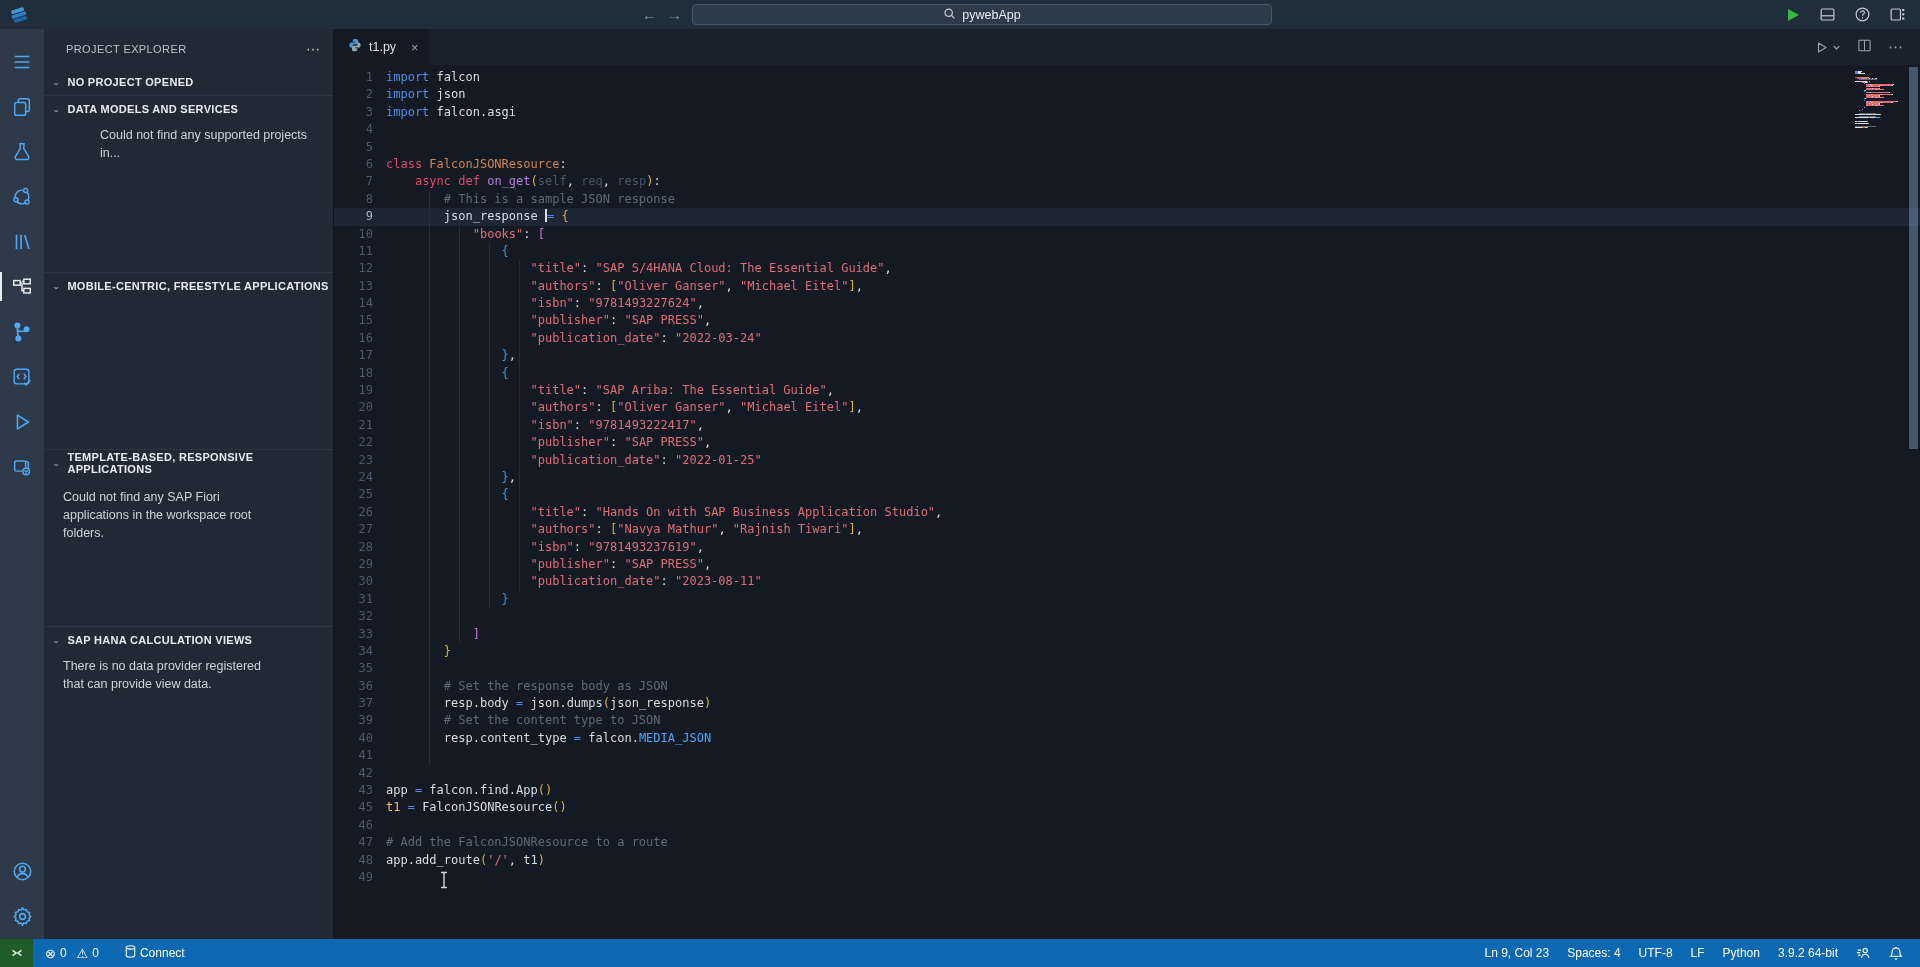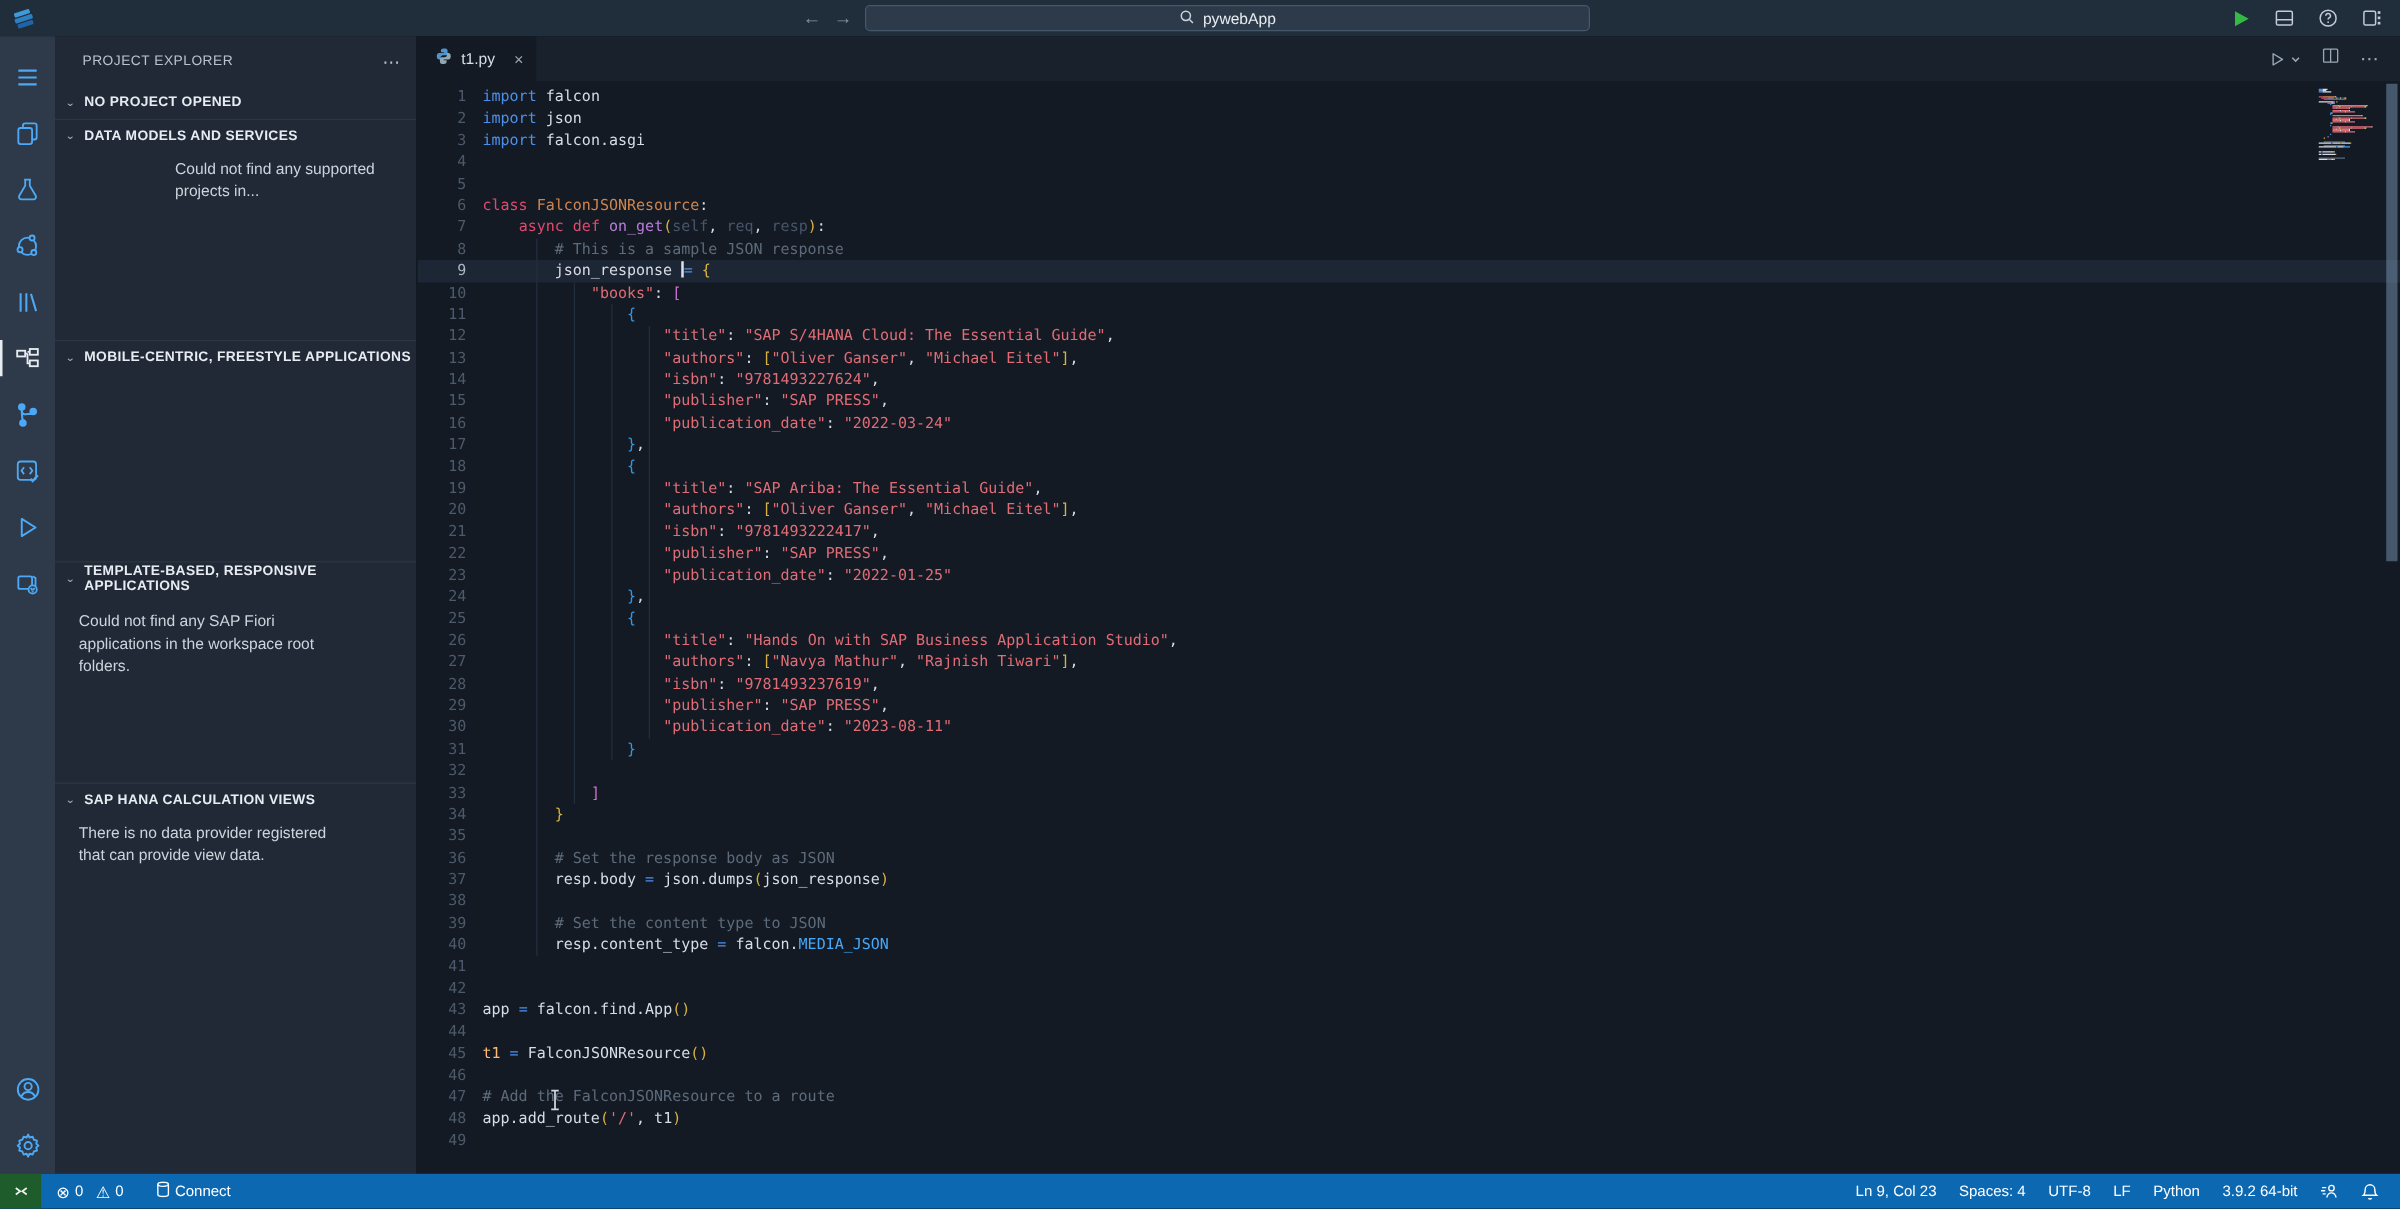--- a/index.html
+++ b/index.html
@@ -35,21 +35,21 @@
   .sb-section.first { border-top:none; }
   .sb-sec-header { height:26px; display:flex; align-items:center; gap:7px; padding-left:8px; cursor:pointer; }
   .sb-chevron { color:#aab4c0; font-size:10px; transform:scaleY(.8); }
   .sb-sec-title { font-size:11px; font-weight:bold; letter-spacing:.3px; color:#e7ecf2; }
   .sb-sec-body { overflow:hidden; }
   .sb-text { font-size:12.5px; line-height:18px; color:#ccd3dc; padding:4px 16px 0 19px; }
   .sb-text.indent { padding-left:56px; }
   .sb-btn { display:block; margin:16px 18px 0 19px; height:26px; width:253px; background:#4cacf7; border:none;
     border-radius:2px; color:#16293d; font-size:12.5px; font-family:"Liberation Sans",sans-serif; cursor:pointer; }
   .body-noproject { height:150px; }
-  .body-dm { height:150px;padding-left:40px; } .body-mob { height:150px; } .body-tpl { height:150px; }
+  .body-dm { height:150px; } .body-mob { height:150px; } .body-tpl { height:150px; }
 
   
   .editor { flex:1; display:flex; flex-direction:column; min-width:0; background:#131a24; }
   .tab-bar { height:36px; background:#19212c; display:flex; align-items:stretch; flex:0 0 36px; }
   .tab { display:flex; align-items:center; gap:7px; background:#131a24; padding:0 10px 0 14px; cursor:pointer; }
   .tab-label { color:#d8dee6; font-size:12.5px; }
   .tab-close { color:#9aa6b4; font-size:13px; margin-left:8px; cursor:pointer; }
   .tab-bar-space { flex:1; }
   .ed-toolbar { display:flex; align-items:center; gap:16px; padding-right:16px; color:#9aa7b5; }
   .ed-toolbar .ellipsis { font-size:15px; letter-spacing:1px; cursor:pointer; }
@@ -342,27 +342,25 @@
             <div class="code-line"><span class="ln">28</span><span style="color: rgb(214, 221, 230);">                    </span><span style="color: rgb(224, 108, 117);">"isbn"</span><span style="color: rgb(214, 221, 230);">: </span><span style="color: rgb(224, 108, 117);">"9781493237619"</span><span style="color: rgb(214, 221, 230);">,</span></div>
             <div class="code-line"><span class="ln">29</span><span style="color: rgb(214, 221, 230);">                    </span><span style="color: rgb(224, 108, 117);">"publisher"</span><span style="color: rgb(214, 221, 230);">: </span><span style="color: rgb(224, 108, 117);">"SAP PRESS"</span><span style="color: rgb(214, 221, 230);">,</span></div>
             <div class="code-line"><span class="ln">30</span><span style="color: rgb(214, 221, 230);">                    </span><span style="color: rgb(224, 108, 117);">"publication_date"</span><span style="color: rgb(214, 221, 230);">: </span><span style="color: rgb(224, 108, 117);">"2023-08-11"</span></div>
             <div class="code-line"><span class="ln">31</span><span style="color: rgb(214, 221, 230);">                </span><span style="color: rgb(53, 150, 224);">}</span></div>
             <div class="code-line"><span class="ln">32</span></div>
             <div class="code-line"><span class="ln">33</span><span style="color: rgb(214, 221, 230);">            </span><span style="color: rgb(207, 111, 208);">]</span></div>
             <div class="code-line"><span class="ln">34</span><span style="color: rgb(214, 221, 230);">        </span><span style="color: rgb(216, 178, 62);">}</span></div>
             <div class="code-line"><span class="ln">35</span></div>
             <div class="code-line"><span class="ln">36</span><span style="color: rgb(214, 221, 230);">        </span><span style="color: rgb(93, 106, 122);"># Set the response body as JSON</span></div>
             <div class="code-line"><span class="ln">37</span><span style="color: rgb(214, 221, 230);">        resp.body </span><span style="color: rgb(75, 143, 232);">=</span><span style="color: rgb(214, 221, 230);"> json.dumps</span><span style="color: rgb(216, 178, 62);">(</span><span style="color: rgb(214, 221, 230);">json_response</span><span style="color: rgb(216, 178, 62);">)</span></div>
-            <div class="code-line"><span class="ln">38</span></div>
             <div class="code-line"><span class="ln">39</span><span style="color: rgb(214, 221, 230);">        </span><span style="color: rgb(93, 106, 122);"># Set the content type to JSON</span></div>
             <div class="code-line"><span class="ln">40</span><span style="color: rgb(214, 221, 230);">        resp.content_type </span><span style="color: rgb(75, 143, 232);">=</span><span style="color: rgb(214, 221, 230);"> falcon.</span><span style="color: rgb(70, 168, 248);">MEDIA_JSON</span></div>
             <div class="code-line"><span class="ln">41</span></div>
             <div class="code-line"><span class="ln">42</span></div>
             <div class="code-line"><span class="ln">43</span><span style="color: rgb(214, 221, 230);">app </span><span style="color: rgb(75, 143, 232);">=</span><span style="color: rgb(214, 221, 230);"> falcon.find.App</span><span style="color: rgb(216, 178, 62);">()</span></div>
-            <div class="code-line"><span class="ln">44</span></div>
             <div class="code-line"><span class="ln">45</span><span style="color: #fdba74;">t1 </span><span style="color: rgb(75, 143, 232);">=</span><span style="color: rgb(214, 221, 230);"> FalconJSONResource</span><span style="color: rgb(216, 178, 62);">()</span></div>
             <div class="code-line"><span class="ln">46</span></div>
             <div class="code-line"><span class="ln">47</span><span style="color: rgb(93, 106, 122); text-align: right;"># Add the FalconJSONResource to a route</span></div>
             <div class="code-line"><span class="ln">48</span><span style="color: rgb(214, 221, 230);">app.add_route</span><span style="color: rgb(216, 178, 62);">(</span><span style="color: rgb(224, 108, 117);">'/'</span><span style="color: rgb(214, 221, 230);">, t1</span><span style="color: rgb(216, 178, 62);">)</span></div>
             <div class="code-line"><span class="ln">49</span></div>
           </div>
         <div class="minimap">
             <div class="mm-line"><span style="width: 3.3px; background: rgb(75, 143, 232);"></span><span style="width: 3.85px; background: rgb(214, 221, 230);"></span></div>
             <div class="mm-line"><span style="width: 3.3px; background: rgb(75, 143, 232);"></span><span style="width: 2.75px; background: rgb(214, 221, 230);"></span></div>
             <div class="mm-line"><span style="width: 3.3px; background: rgb(75, 143, 232);"></span><span style="width: 6.6px; background: rgb(214, 221, 230);"></span></div>

